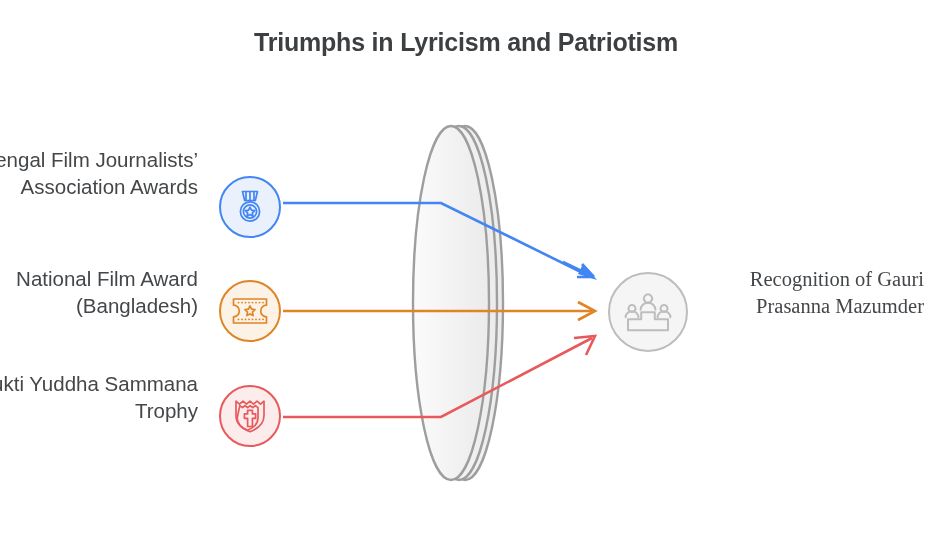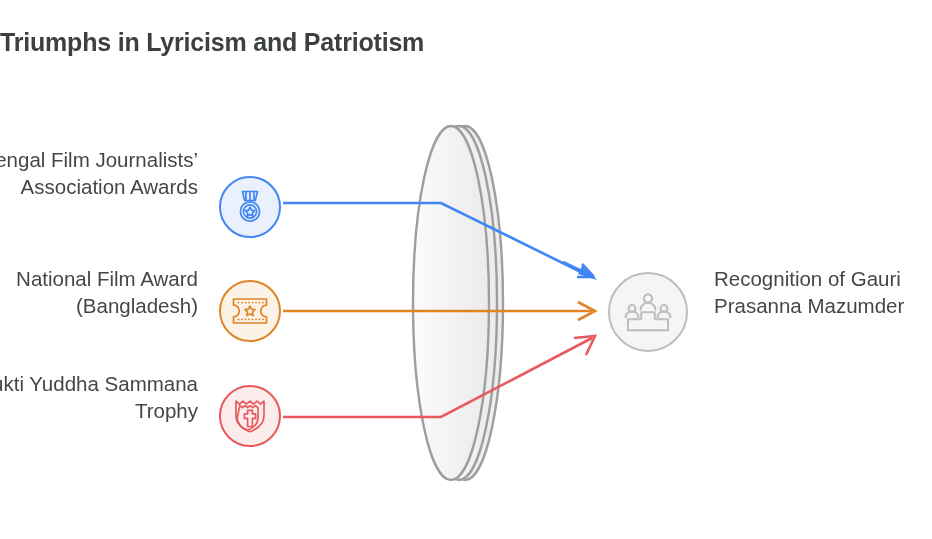--- a/index.html
+++ b/index.html
@@ -22,20 +22,21 @@
     inset: 0;
     width: 932px;
     height: 539px;
   }
 
   .title {
     position: absolute;
     left: 0;
     top: 28px;
     width: 932px;
+    text-align: center;
     font-size: 25px;
     font-weight: bold;
     color: #3c4043;
     letter-spacing: -0.2px;
   }
 
   
   .left-label {
     position: absolute;
     right: 734px;           
@@ -49,25 +50,26 @@
   #label-bengal  { top: 147px; }
   #label-national{ top: 266px; }
   #label-mukti   { top: 371px; }
 
   
   .right-label {
     position: absolute;
     left: 714px;
     top: 266px;
     width: 210px;
-    text-align: left;
+    text-align: right;
     font-size: 20.5px;
     line-height: 26.5px;
     color: #44474a;
     font-weight: 400;
+    font-family: Liberation Serif, serif;
   }
 
   
   .node {
     position: absolute;
     width: 62px;
     height: 62px;
     border-radius: 50%;
     border: 2px solid currentColor;
     display: flex;

